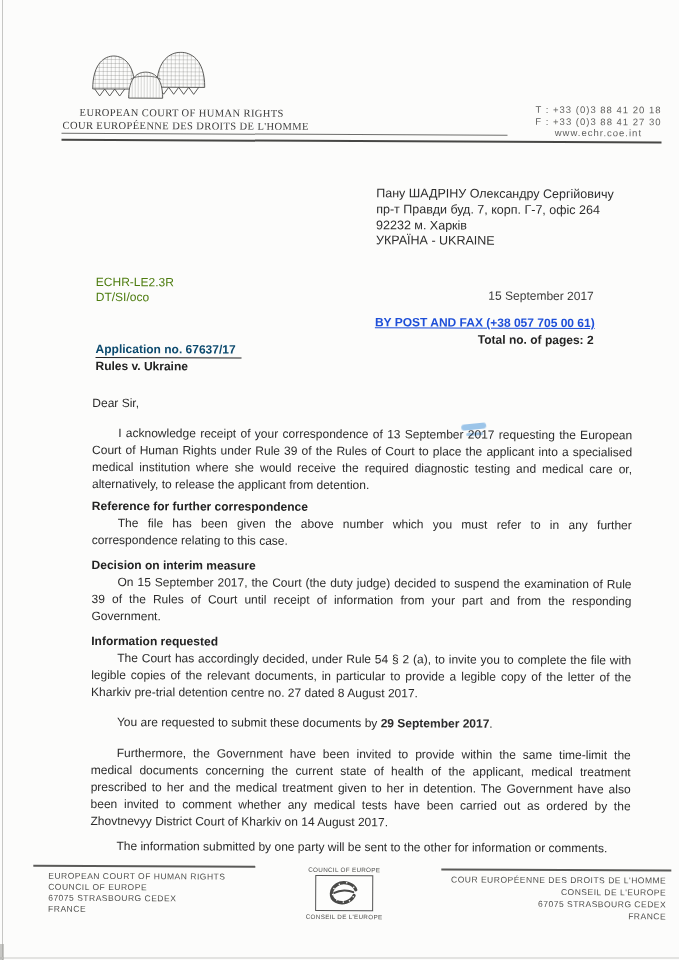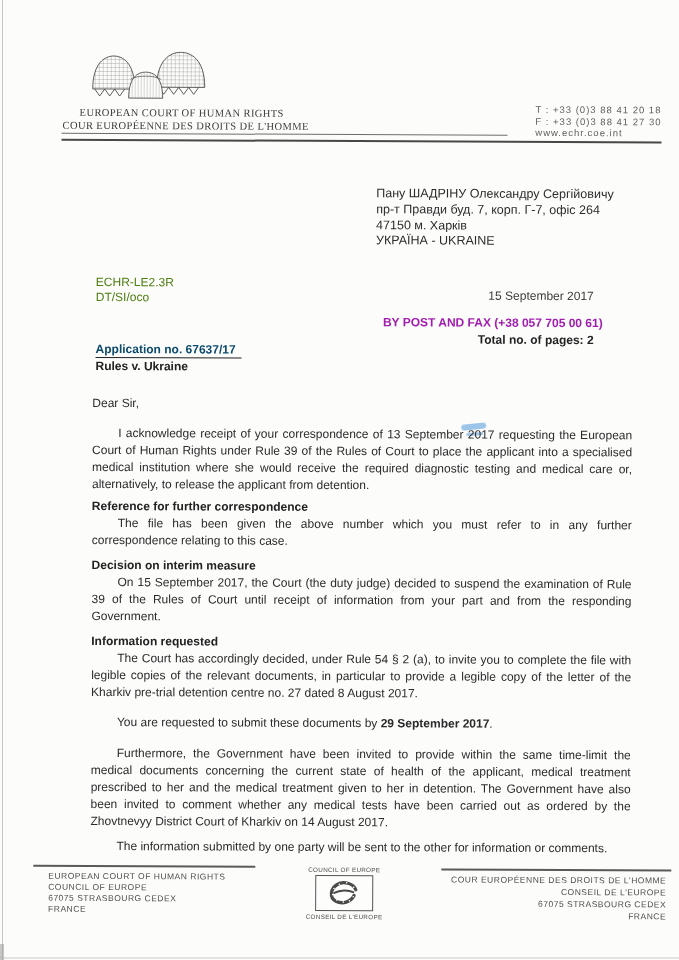--- a/index.html
+++ b/index.html
@@ -16,30 +16,30 @@
   .edge-corner{position:absolute;left:0;top:944px;width:4px;height:16px;background:#9a9a98;opacity:.55;}
 
   
   .logo-building{position:absolute;left:85px;top:52px;width:122px;height:54px;}
   .org-en{position:absolute;left:78px;top:108px;font-family:"Liberation Serif",serif;
     font-size:10.5px;letter-spacing:.4px;color:#3a3a3a;white-space:nowrap;}
   .org-fr{position:absolute;left:61px;top:121px;font-family:"Liberation Serif",serif;
     font-size:10.5px;letter-spacing:.4px;color:#3a3a3a;white-space:nowrap;}
   .rule-short{position:absolute;left:60px;top:134px;width:446px;height:1px;background:#6d6d6b;}
   .rule-long{position:absolute;left:60px;top:140px;width:600px;height:2px;background:#474745;}
-  .contact{position:absolute;right:19px;top:103px;text-align:left;
+  .contact{position:absolute;right:19px;top:103px;text-align:center;
     font-size:9.5px;letter-spacing:1px;color:#5e5e5c;line-height:11.5px;white-space:nowrap;}
 
   
   .recipient{position:absolute;left:375px;top:186px;font-size:12.5px;line-height:15.8px;color:#2c2c2c;}
 
   
   .ref-codes{position:absolute;left:95px;top:276px;font-size:12px;line-height:14.5px;color:#4d7c0f;}
   .date{position:absolute;right:86px;top:288px;font-size:12px;color:#3a3a3a;margin-left:40px;}
-  .delivery{position:absolute;right:77px;top:315px;font-size:12px;font-weight:bold;color:#a21caf;}
+  .delivery{position:absolute;right:85px;top:315px;font-size:12px;font-weight:bold;color:#1d4ed8;text-decoration:underline;}
   .pages{position:absolute;right:86px;top:332px;font-size:12px;font-weight:bold;color:#222;}
   .application{position:absolute;left:95px;top:343px;font-size:12px;font-weight:bold;color:#0c4a6e;
     border-bottom:1.3px solid #222;padding:0 6px 1px 0;}
   .case-name{position:absolute;left:95px;top:360px;font-size:12px;font-weight:bold;color:#222;}
 
   
   .letter-body{position:absolute;left:92px;top:396px;width:540px;
     font-size:12px;line-height:17px;color:#2b2b2b;}
   .letter-body p{margin:0;text-align:justify;text-align-last:left;}
   .ind{text-indent:26px;}
@@ -104,21 +104,21 @@
   <div class="rule-long"></div>
   <div class="contact">
     <div>T : +33 (0)3 88 41 20 18</div>
     <div>F : +33 (0)3 88 41 27 30</div>
     <div>www.echr.coe.int</div>
   </div>
 
   <div class="recipient">
     <div>Пану ШАДРІНУ Олександру Сергійовичу</div>
     <div>пр-т Правди буд. 7, корп. Г-7, офіс 264</div>
-    <div>47150 м. Харків</div>
+    <div>92232 м. Харків</div>
     <div>УКРАЇНА - UKRAINE</div>
   </div>
 
   <div class="ref-codes">
     <div>ECHR-LE2.3R</div>
     <div>DT/SI/oco</div>
   </div>
   <div class="date">15 September 2017</div>
   <div class="delivery">BY POST AND FAX (+38 057 705 00 61)</div>
   <div class="pages">Total no. of pages: 2</div>

